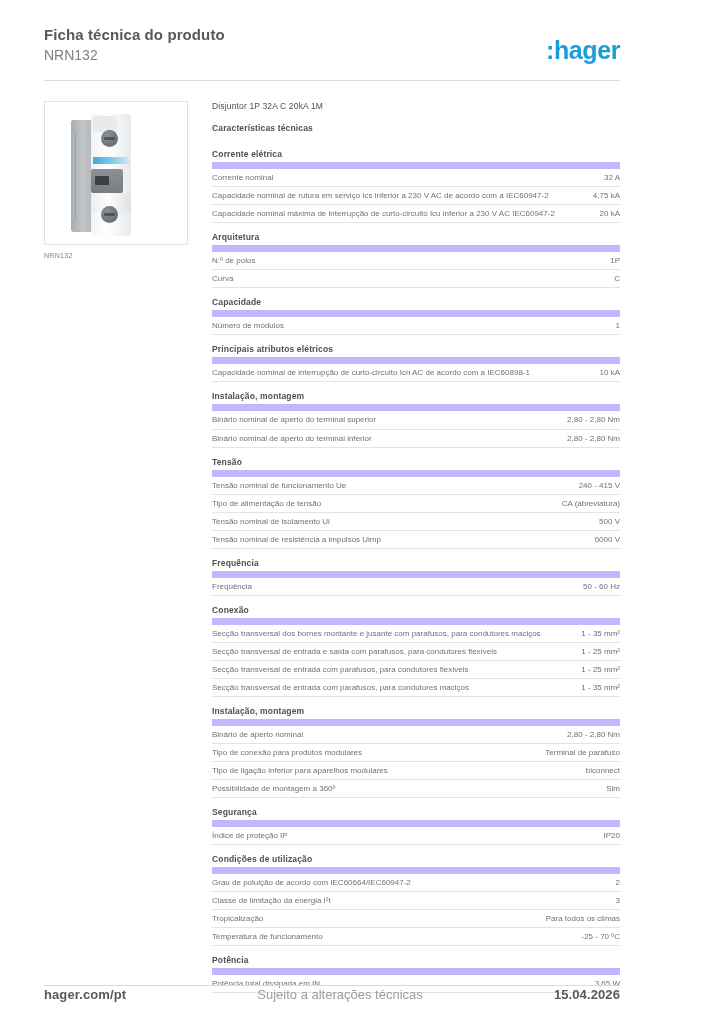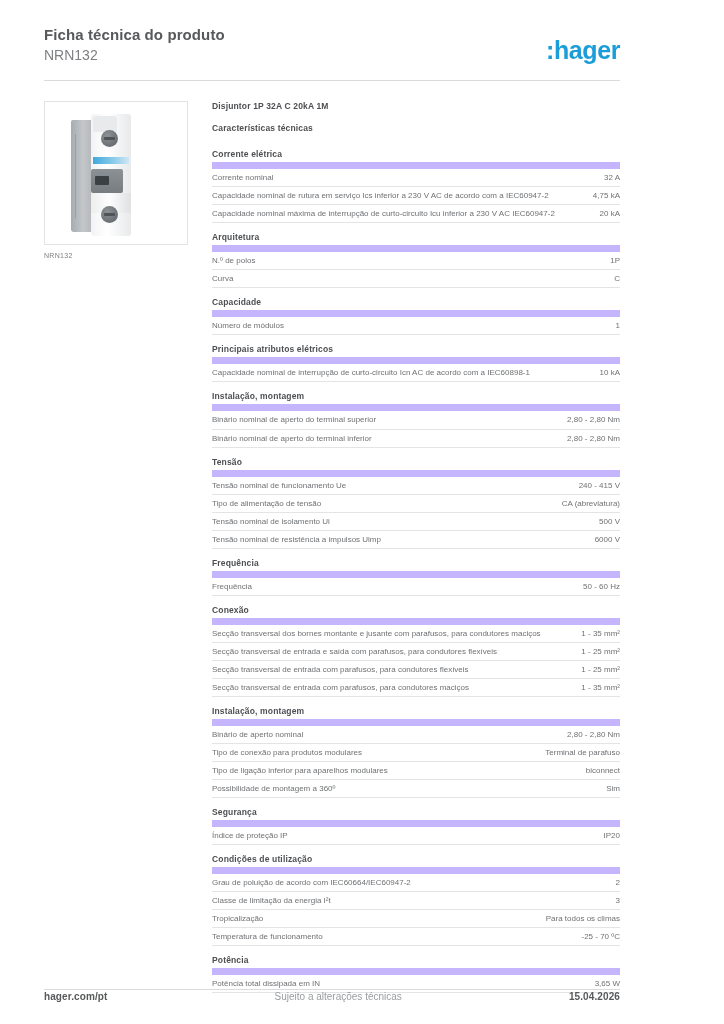--- a/index.html
+++ b/index.html
@@ -133,21 +133,21 @@
     background: linear-gradient(90deg,#eceded 0%,#fdfdfd 45%,#dfe1e2 100%);
   }
 
   
   .col-right {
     flex: 1 1 auto;
     margin-left: 22px;
   }
   .product-name {
     font-size: 8.5px;
-    font-weight: bold;
+    font-weight: normal;
     color: #4d4f52;
     letter-spacing: 0.15px;
   }
   .specs-title {
     font-size: 8.5px;
     font-weight: bold;
     color: #4d4f52;
     margin-top: 12px;
     letter-spacing: 0.15px;
   }
@@ -193,21 +193,21 @@
   }
   .footer-rule {
     height: 1px;
     background: #d9dadb;
   }
   .footer-row {
     display: flex;
     align-items: center;
     justify-content: space-between;
     margin-top: 1px;
-    font-size: 10px;
+    font-size: 13px;
   }
   .footer-left { font-weight: bold; color: #58595b; letter-spacing: 0.1px; }
   .footer-center { color: #9a9c9e; }
   .footer-right { font-weight: bold; color: #58595b; letter-spacing: 0.1px; }
 </style>
 </head>
 <body>
 
 <div class="page">
 

